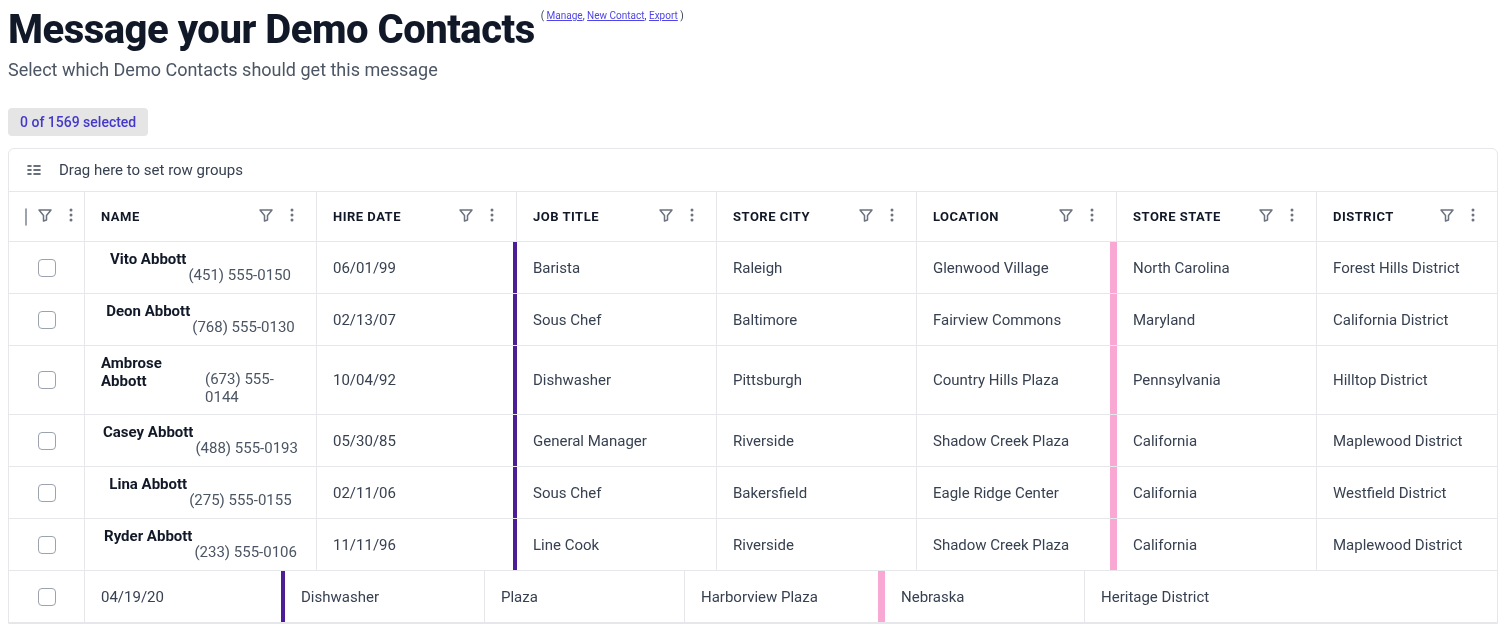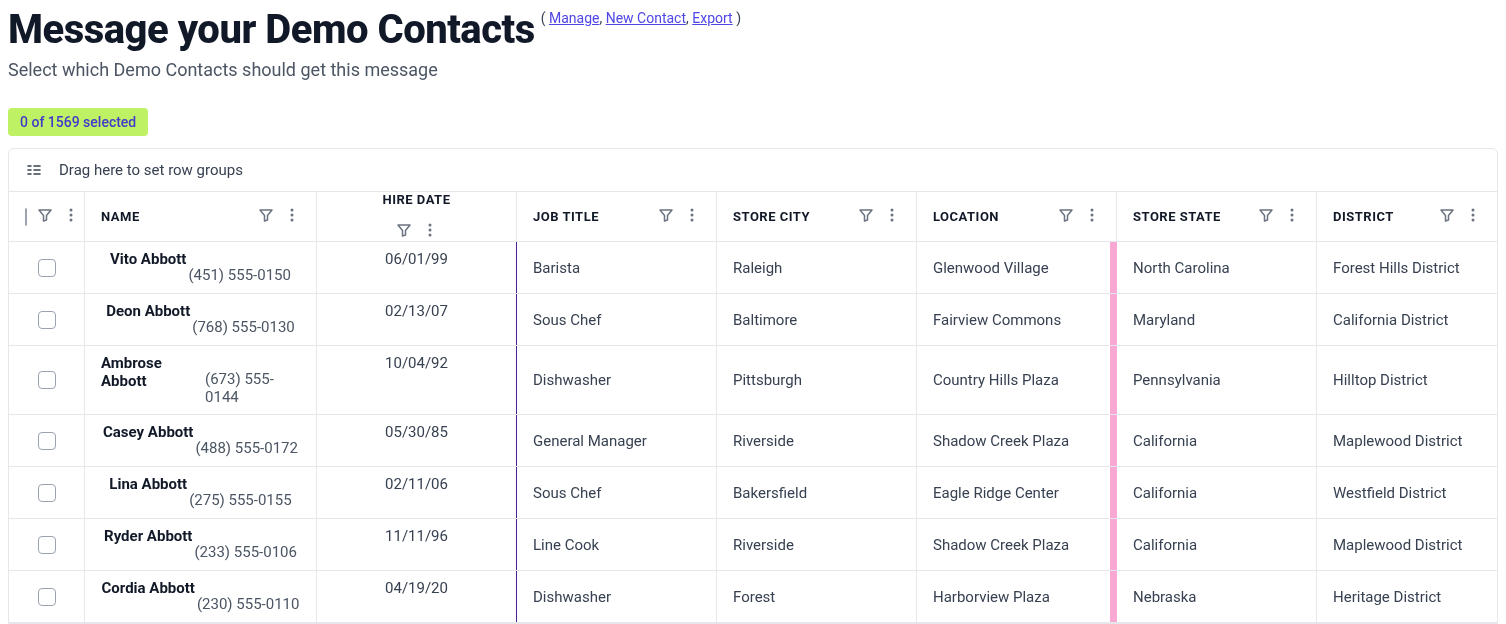--- a/index.html
+++ b/index.html
@@ -16,36 +16,36 @@
     gap: 6px;
     margin-top: 6px;
   }
   .page-title {
     font-size: 40px;
     font-weight: 800;
     color: #111827;
     letter-spacing: -0.5px;
   }
   .header-links {
-    font-size: 14px;
+    font-size: 10px;
     color: #374151;
     padding-top: 4px;
   }
   .header-links a {
     color: #4f46e5;
     text-decoration: underline;
   }
   .subtitle {
     font-size: 18px;
     color: #4b5563;
     margin-top: 6px;
   }
   .selected-badge {
     display: inline-block;
-    background: #bef264;
+    background: #e5e5e5;
     color: #4338ca;
     font-size: 14px;
     padding: 6px 12px;
     border-radius: 4px;
     margin-top: 28px;
     font-weight: 500;
   }
   .grid-wrapper {
     border: 1px solid #e5e7eb;
     border-radius: 6px 6px 0 0;
@@ -77,21 +77,21 @@
     color: #111827;
     text-transform: uppercase;
     border-right: 1px solid #e5e7eb;
     position: relative;
   }
   .th:last-child { border-right: none; }
   .th .label { flex: 1; }
   .th-icons { display:flex; align-items:center; gap:10px; color:#6b7280; }
   .col-check { width: 76px; justify-content: flex-start; gap:10px;}
   .col-name  { width: 232px; }
-  .col-hire  { width: 200px; flex-direction: column; }
+  .col-hire  { width: 200px; }
   .col-job   { width: 200px; }
   .col-city  { width: 200px; }
   .col-loc   { width: 200px; gap: 44px; }
   .col-state { width: 200px; }
   .col-dist  { flex: 1; }
   .tbody { }
   .row {
     display: flex;
     border-bottom: 1px solid #e5e7eb;
     min-height: 52px;
@@ -107,21 +107,21 @@
   .cell.name-cell {
     flex-direction: row;
     align-items: flex-start;
     justify-content: center;
     gap: 2px;
   }
   .contact-name { font-weight: 700; color:#111827; font-size:15px;}
   .contact-phone { color:#4b5563; font-size:15px;margin-top:16px;}
   .row .col-check { width:76px; border-right:1px solid #e5e7eb; justify-content:center;}
   .row .col-name  { width:232px; border-right:1px solid #e5e7eb;}
-  .row .col-hire  { width:200px; border-right:1px solid #4c1d95;}
+  .row .col-hire  { width:200px; border-right:4px solid #4c1d95;}
   .row .col-job   { width:200px; border-right:1px solid #e5e7eb;}
   .row .col-city  { width:200px; border-right:1px solid #e5e7eb;}
   .row .col-loc   { width:200px; border-right:7px solid #f9a8d4;}
   .row .col-state { width:200px; border-right:1px solid #e5e7eb;}
   .row .col-dist  { flex:1; }
   input[type="checkbox"].ck {
     width:18px; height:18px; border:1.5px solid #9ca3af; border-radius:4px;
     appearance:none; background:#fff; cursor:pointer;
   }
   .funnel-svg { width:16px; height:16px; }
@@ -312,21 +312,21 @@
     <div class="cell col-loc">Country Hills Plaza</div>
     <div class="cell col-state">Pennsylvania</div>
     <div class="cell col-dist">Hilltop District</div>
   </div>
       <div class="row">
     <div class="cell col-check">
       <input type="checkbox" class="ck" style="">
     </div>
     <div class="cell col-name name-cell">
       <span class="contact-name">Casey Abbott</span>
-      <span class="contact-phone">(488) 555-0172</span>
+      <span class="contact-phone">(488) 555-0193</span>
     </div>
     <div class="cell col-hire">05/30/85</div>
     <div class="cell col-job">General Manager</div>
     <div class="cell col-city">Riverside</div>
     <div class="cell col-loc">Shadow Creek Plaza</div>
     <div class="cell col-state">California</div>
     <div class="cell col-dist">Maplewood District</div>
   </div>
       <div class="row">
     <div class="cell col-check">
@@ -355,27 +355,23 @@
     <div class="cell col-job">Line Cook</div>
     <div class="cell col-city">Riverside</div>
     <div class="cell col-loc">Shadow Creek Plaza</div>
     <div class="cell col-state">California</div>
     <div class="cell col-dist">Maplewood District</div>
   </div>
       <div class="row">
     <div class="cell col-check">
       <input type="checkbox" class="ck" style="">
     </div>
-    <div class="cell col-name name-cell">
-      <span class="contact-name">Cordia Abbott</span>
-      <span class="contact-phone">(230) 555-0110</span>
-    </div>
     <div class="cell col-hire">04/19/20</div>
     <div class="cell col-job">Dishwasher</div>
-    <div class="cell col-city">Forest</div>
+    <div class="cell col-city">Plaza</div>
     <div class="cell col-loc">Harborview Plaza</div>
     <div class="cell col-state">Nebraska</div>
     <div class="cell col-dist">Heritage District</div>
   </div>
     </div>
 
 </div>
 
 
 

